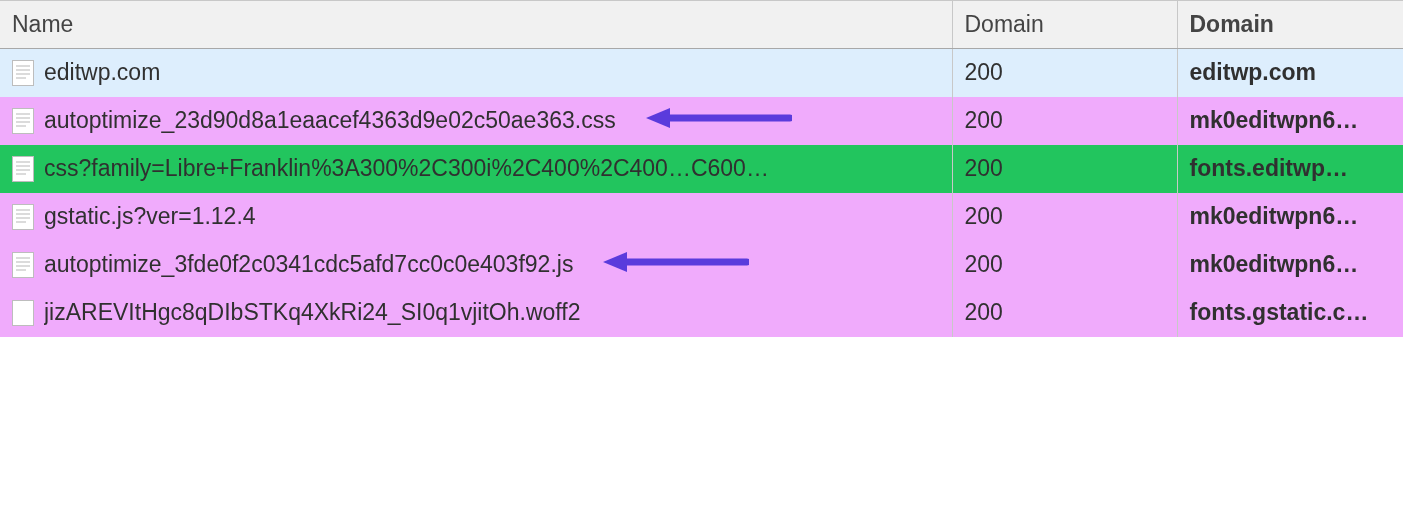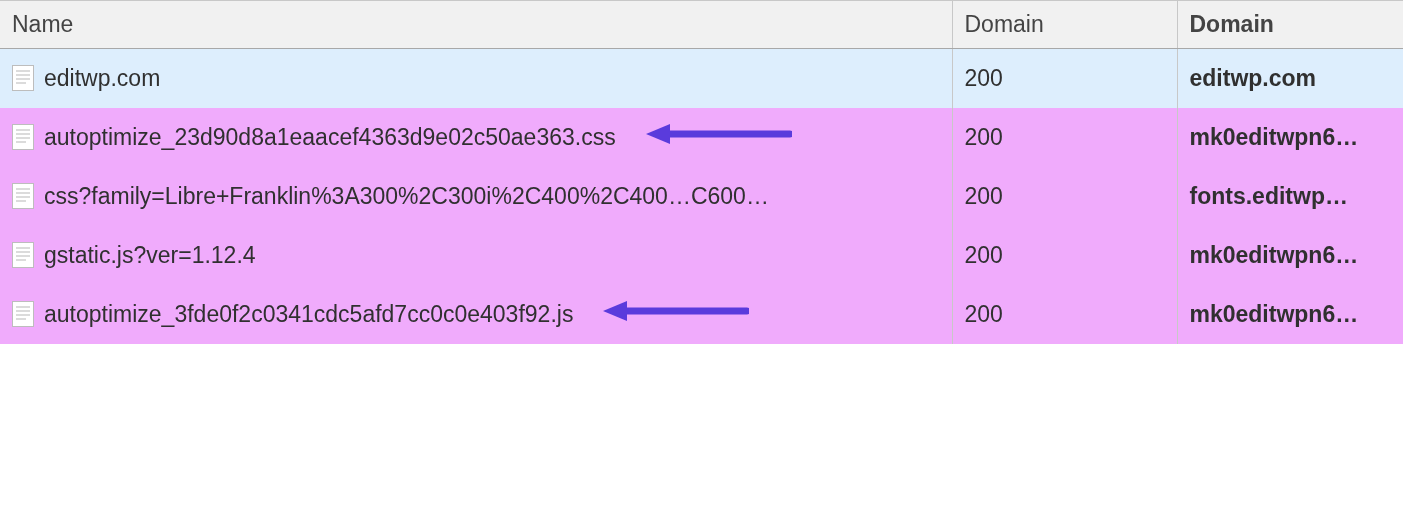--- a/index.html
+++ b/index.html
@@ -30,25 +30,25 @@
       border-top: 1px solid #c8c8c8;
       border-bottom: 1px solid #a8a8a8;
       white-space: nowrap;
       overflow: hidden;
       text-overflow: ellipsis;
     }
     .col-name { width: 952px; }
     .col-status { width: 225px; }
     .col-domain { width: 226px; border-right: none; font-weight: bold; }
     .data-row {
-      height: 59px;
+      height: 48px;
       border-radius: 21px;
     }
     .data-row.selected td { background: #ddeefd; }
-    .data-row.odd td { background: #f0abfc; }
+    .data-row.odd td { background: #22c55e; }
     .data-row.even td { background: #f0abfc; }
     .data-cell {
       padding: 0 12px;
       border-right: 1px solid #c8c8c8;
       white-space: nowrap;
       overflow: hidden;
       text-overflow: ellipsis;
       vertical-align: middle;
       max-width: 0;
     }
@@ -186,14 +186,28 @@
             <span class="name-text">autoptimize_3fde0f2c0341cdc5afd7cc0c0e403f92.js</span>
             <span class="arrow"><svg width="150" height="26" viewBox="0 0 150 26">
     <line x1="20" y1="13" x2="148" y2="13" stroke="#5a3bdc" stroke-width="7" stroke-linecap="round"></line>
     <path d="M 4 13 L 28 3 L 28 23 Z" fill="#5a3bdc"></path>
   </svg></span>
           </div>
         </td>
         <td class="data-cell col-status">200</td>
         <td class="data-cell col-domain">mk0editwpn6…</td>
       </tr>
+      <tr class="data-row even">
+        <td class="data-cell name-cell col-name">
+          <div class="name-wrap">
+            <span class="file-icon">
+              <svg width="22" height="26" viewBox="0 0 22 26">
+      <rect x="0.5" y="0.5" width="21" height="25" fill="#ffffff" stroke="#bdbdbd"></rect>
+    </svg>
+            </span>
+            <span class="name-text">jizAREVItHgc8qDIbSTKq4XkRi24_SI0q1vjitOh.woff2</span>
+          </div>
+        </td>
+        <td class="data-cell col-status">200</td>
+        <td class="data-cell col-domain">fonts.gstatic.c…</td>
+      </tr>
     </tbody>
 </table>
 
 </body></html>

